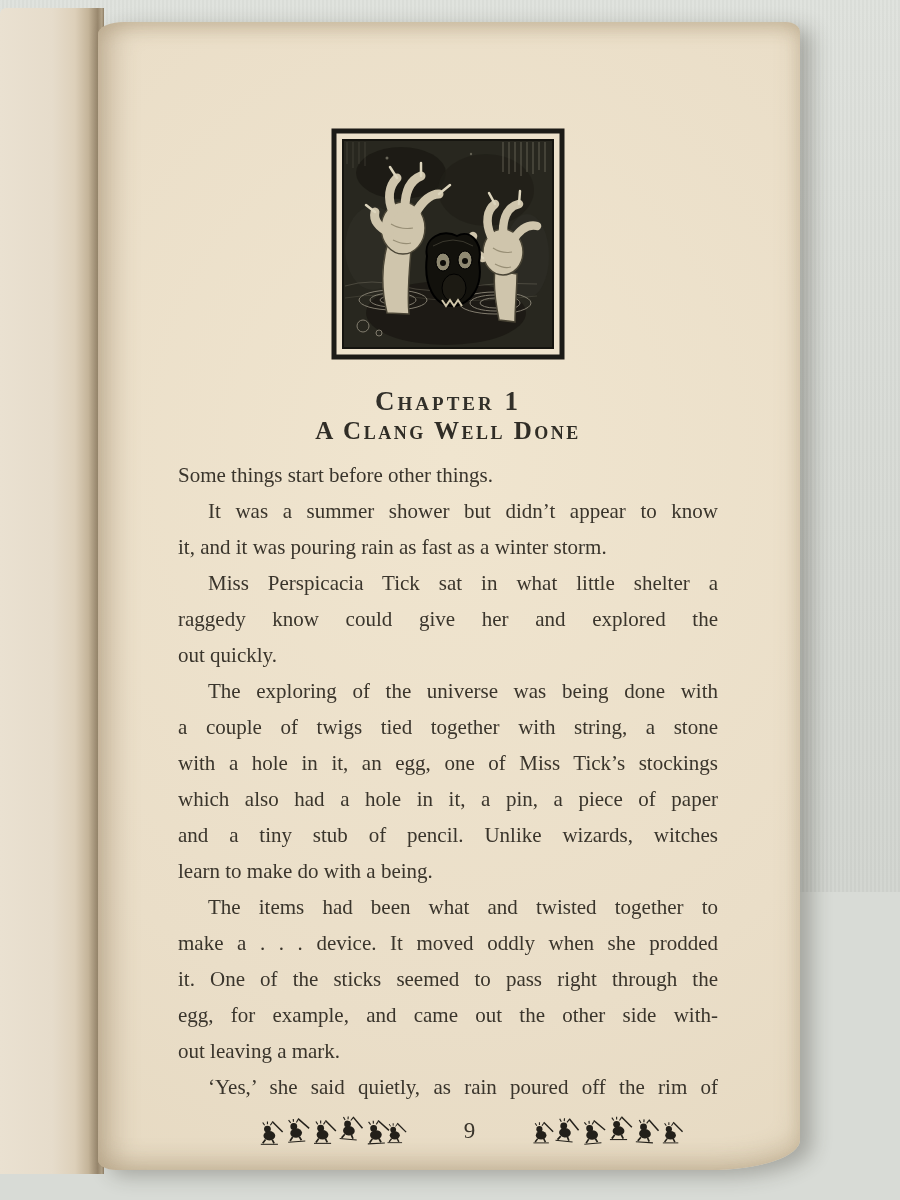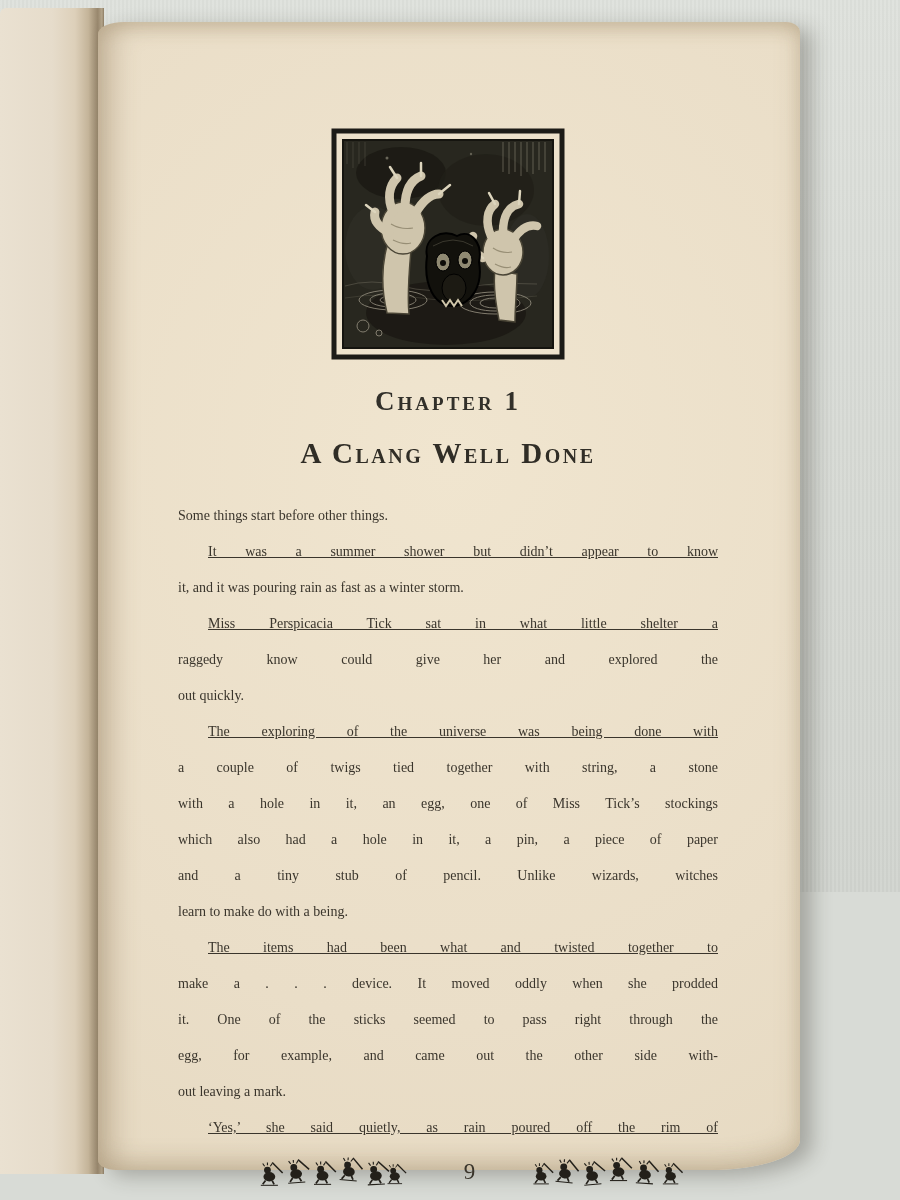--- a/index.html
+++ b/index.html
@@ -22,26 +22,26 @@
          background:radial-gradient(130% 90% at 50% 38%,#f0e5cf 0%,#eadec8 55%,#e3d6bd 100%);
          border-radius:26px 14px 90px 18px / 12px 10px 30px 10px;
          box-shadow:12px 6px 20px rgba(50,45,35,.30),
                     inset 16px 0 26px rgba(120,95,60,.28),
                     inset -5px -10px 22px rgba(140,115,80,.18),
                     inset 0 8px 14px rgba(150,125,90,.15);}
   .page-inner{width:540px;margin-left:80px;}
   .illustration-wrap{width:234px;margin:106px auto 0 auto;}
   .chapter-label{margin-top:26px;text-align:center;font-size:27px;font-weight:700;
          font-variant:small-caps;letter-spacing:3px;color:#32302a;}
-  .chapter-title{margin-top:20px;text-align:center;font-size:29px;font-weight:700;
+  .chapter-title{text-align:center;font-size:25px;font-weight:700;
          font-variant:small-caps;letter-spacing:2.5px;color:#302d26;}
-  .body-text{margin-top:28px;font-size:14px;line-height:36px;color:#3a352c;}
+  .body-text{margin-top:12px;font-size:21px;line-height:36px;color:#3a352c;}
   .line{text-align:justify;text-align-last:justify;white-space:normal;}
   .line.last{text-align-last:left;}
-  .line.indent{text-indent:30px;text-decoration:underline;}
+  .line.indent{text-indent:30px;}
   .page-footer{width:480px;margin:8px auto 0 auto;display:flex;
          align-items:center;justify-content:space-between;}
   .page-number{font-size:23px;color:#3a352c;padding:0 6px;}
   svg{display:block;}
 </style>
 </head>
 <body>
 
 <div class="photo">
 

